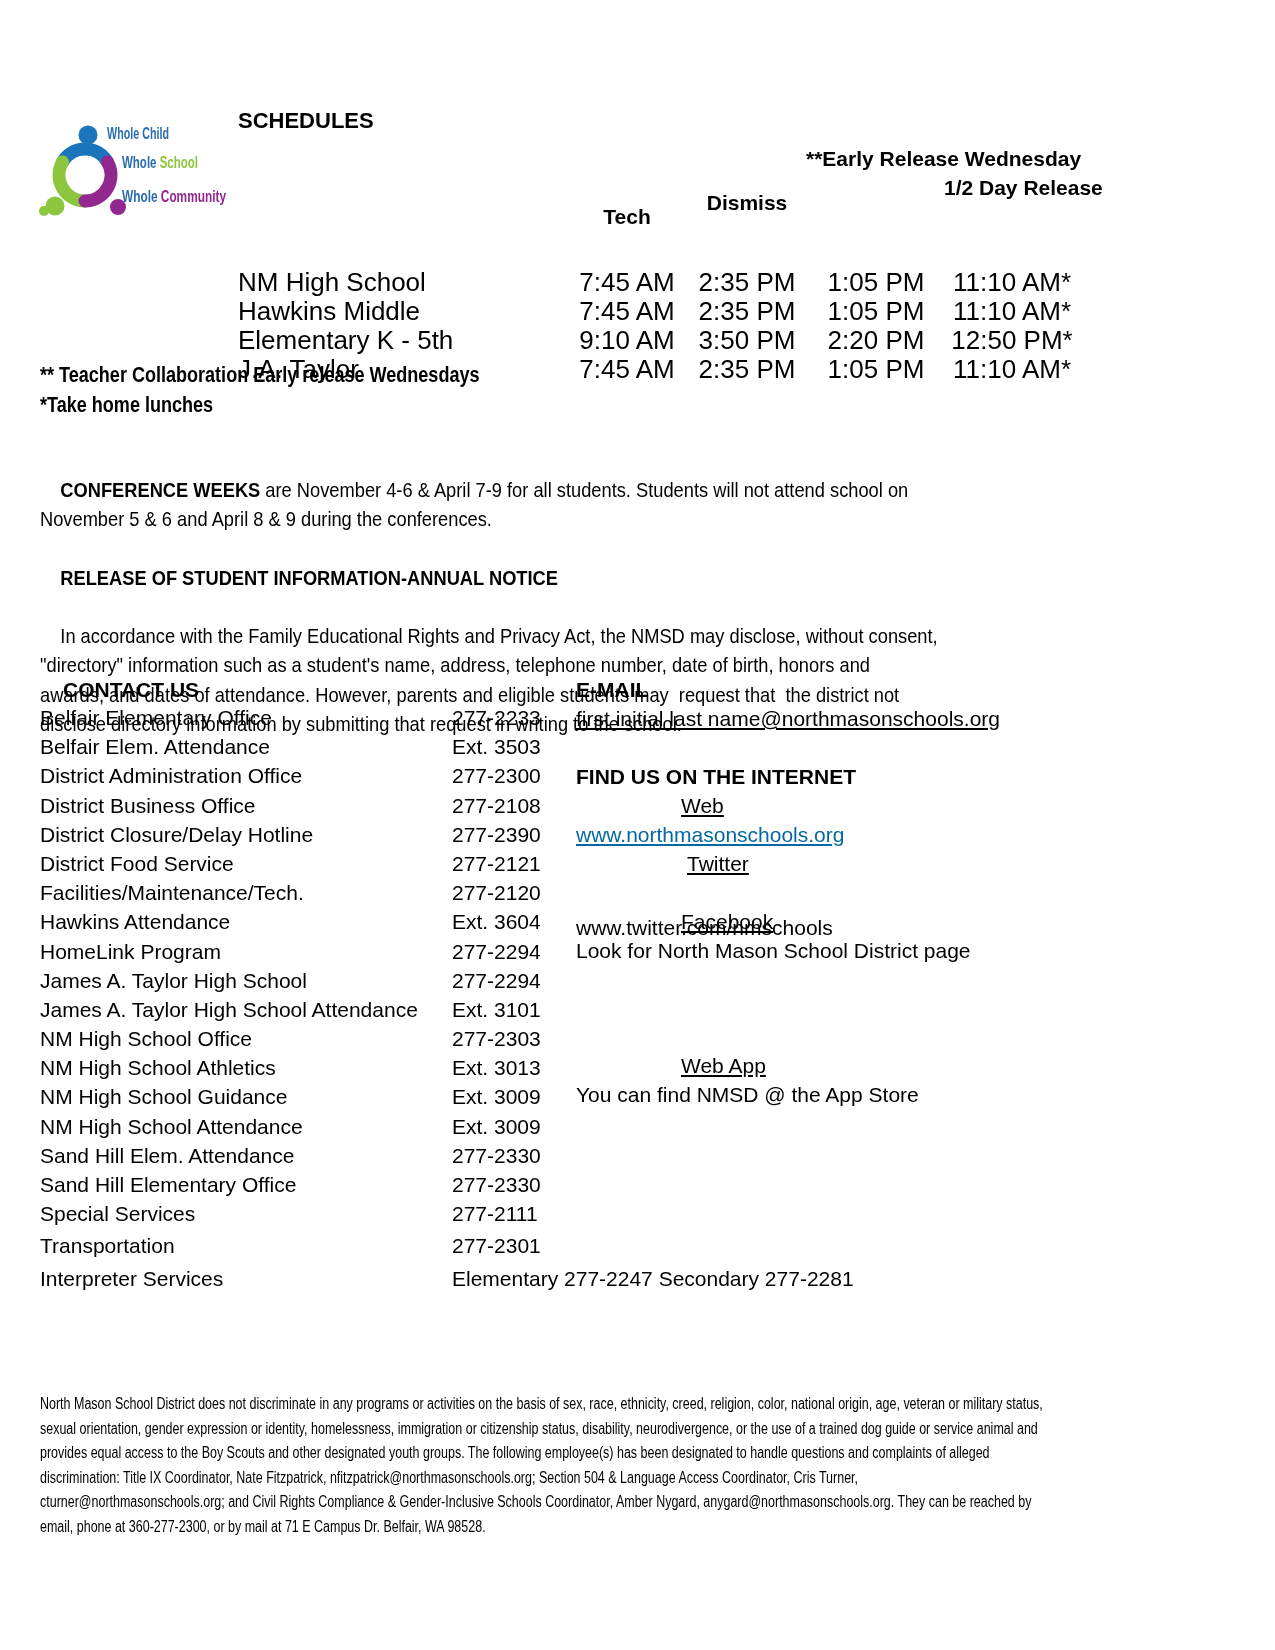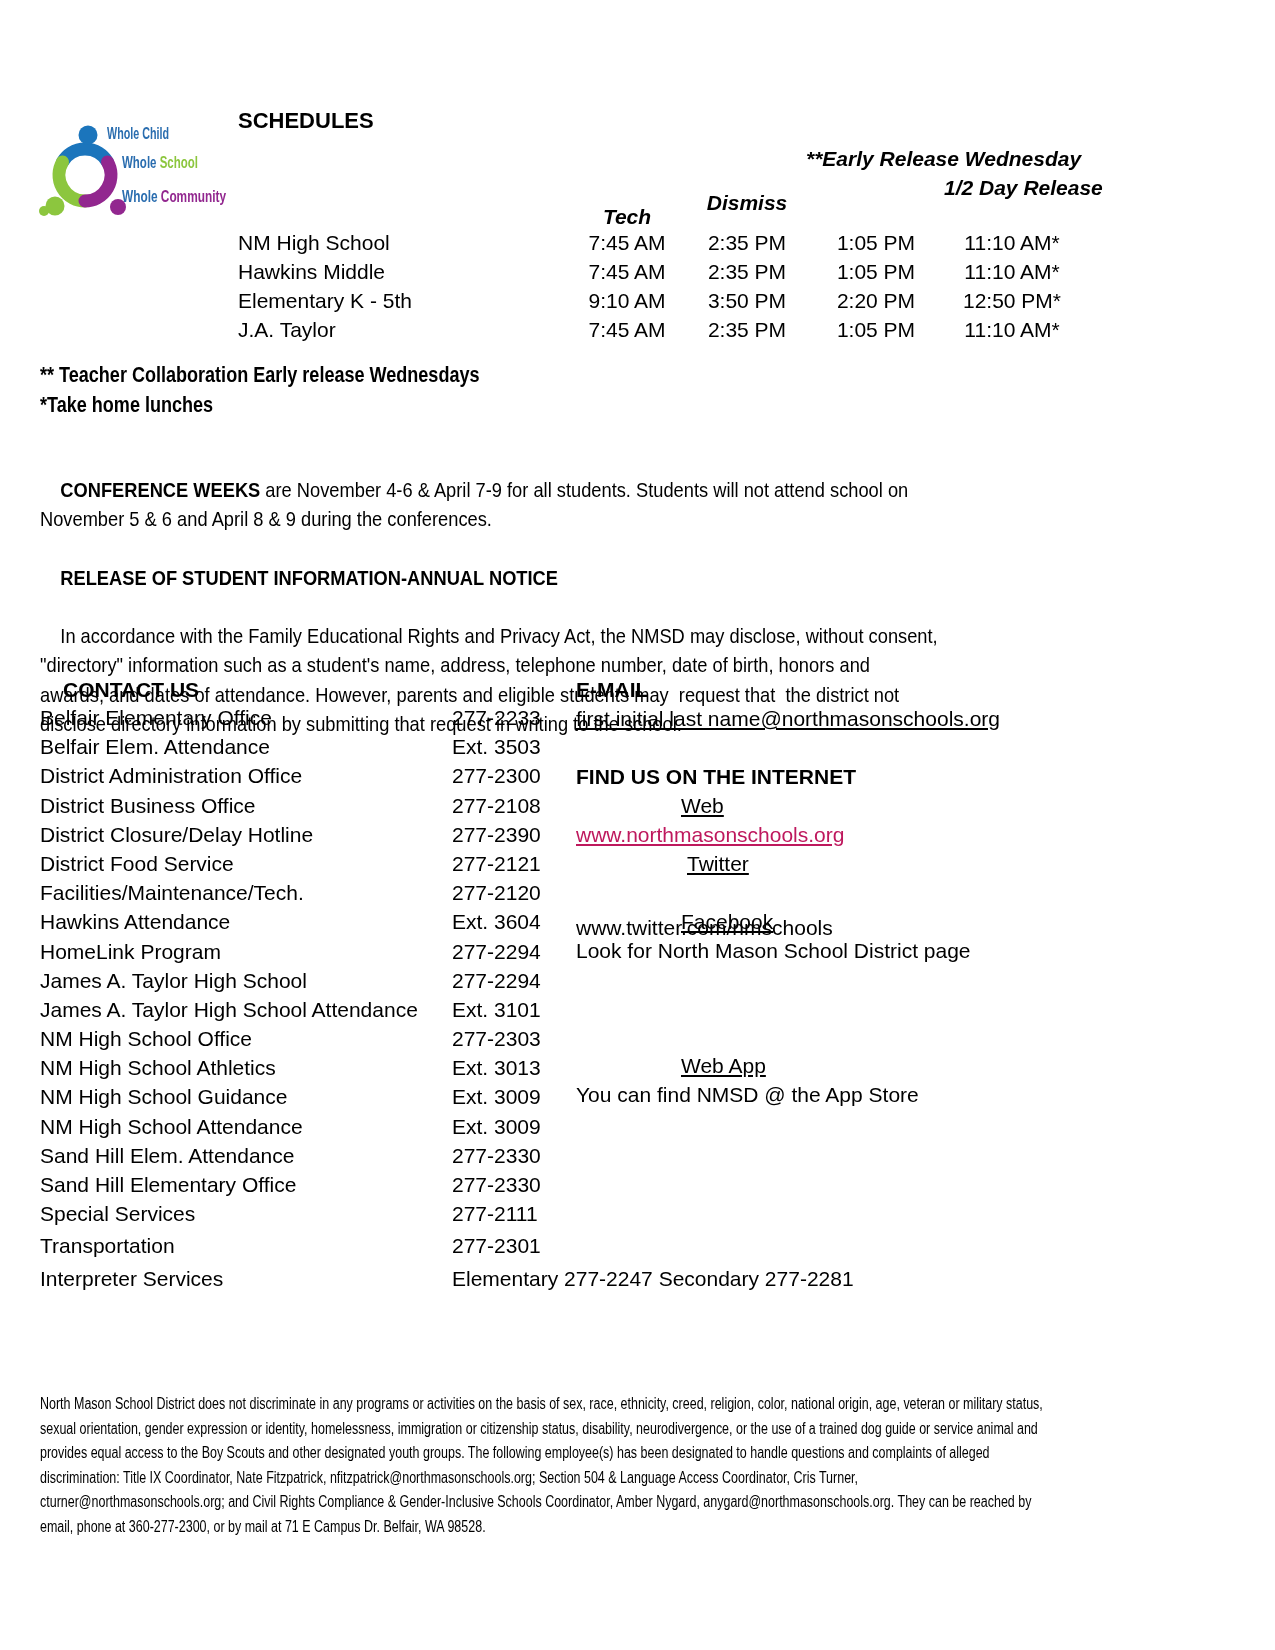--- a/index.html
+++ b/index.html
@@ -11,22 +11,22 @@
   .abs { position:absolute; }
   .b { font-weight:bold; }
   .pre { white-space:pre-wrap; }
   .t21 { font-size:21px; line-height:29.2px; }
   .t22 { font-size:22px; line-height:29.5px; }
   .cond87 { transform:scaleX(0.87); transform-origin:0 0; }
   .cond82 { transform:scaleX(0.82); transform-origin:0 0; }
   .cond78 { transform:scaleX(0.78); transform-origin:0 0; }
 
   
-  .sched-head { font-size:21px; font-weight:bold; line-height:29px;font-style:italic; }
-  .sched-row { position:absolute; left:0; width:1019px; height:29px; font-size:21px; }
+  .sched-head { font-size:21px; font-weight:bold; line-height:29px; }
+  .sched-row { position:absolute; left:0; width:1019px; height:29px; font-size:26px;margin-top:36px; }
   .sched-name { position:absolute; left:238px; white-space:nowrap; }
   .cell { position:absolute; text-align:center; white-space:nowrap; }
   .col-start   { left:567px; width:120px; }
   .col-dismiss { left:687px; width:120px; }
   .col-early   { left:806px; width:140px; }
   .col-half    { left:944px; width:136px; }
 
   
   .contact-list { position:absolute; left:40px; top:706px; width:900px; font-size:21px; }
   .contact-row { position:relative; height:29.2px; white-space:nowrap; }
@@ -141,21 +141,21 @@
     <div class="contact-row gap3"><span>Transportation</span><span class="val">277-2301</span></div>
     <div class="contact-row gap3"><span>Interpreter Services</span><span class="val">Elementary 277-2247 Secondary 277-2281</span></div>
   </div>
 
   <div class="rc b" style="left:576px; top:678px;">E-MAIL</div>
   <div class="rc" style="left:576px; top:707px;text-decoration:underline;">first initial last name@northmasonschools.org</div>
 
   <div class="rc b" style="left:576px; top:765px;">FIND US ON THE INTERNET</div>
 
   <div class="rc u" style="left:681px; top:794px;">Web</div>
-  <a class="rc weblink" style="left:576px; top:823px; color:#be185d;" href="#">www.northmasonschools.org</a>
+  <a class="rc weblink" style="left:576px; top:823px; color:#0369a1;" href="#">www.northmasonschools.org</a>
 
   <div class="rc u" style="left:687px; top:852px;">Twitter</div>
   <div class="rc" style="left:576px; top:881px;margin-top:35px;">www.twitter.com/nmschools</div>
 
   <div class="rc u" style="left:681px; top:910px;">Facebook</div>
   <div class="rc" style="left:576px; top:939px;">Look for North Mason School District page</div>
 
   <div class="rc u" style="left:681px; top:1054px;">Web App</div>
   <div class="rc" style="left:576px; top:1083px;">You can find NMSD @ the App Store</div>
 

